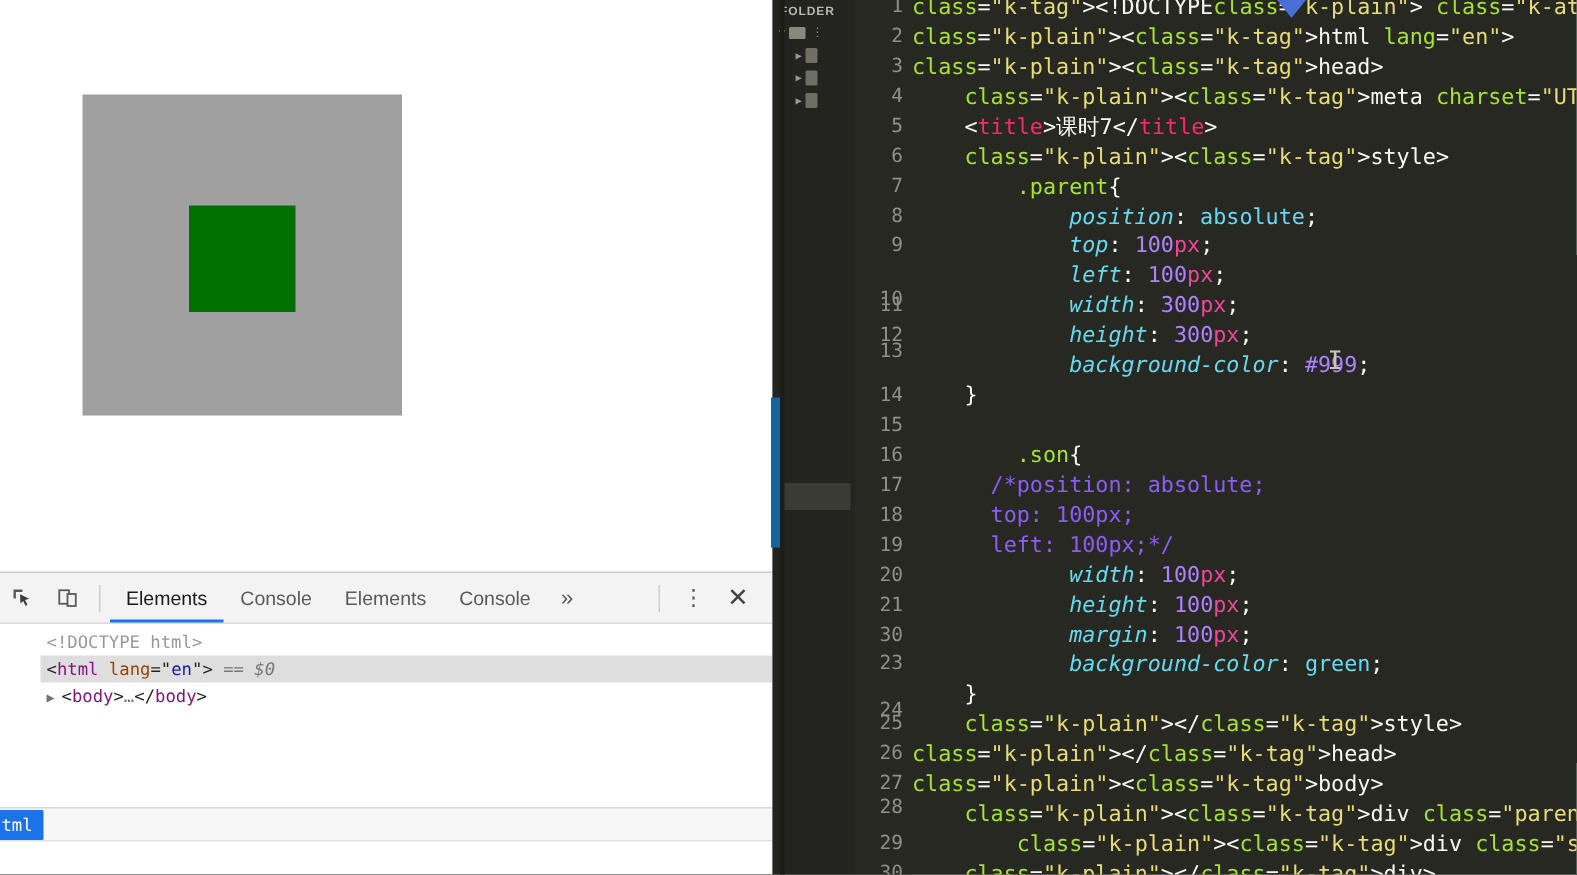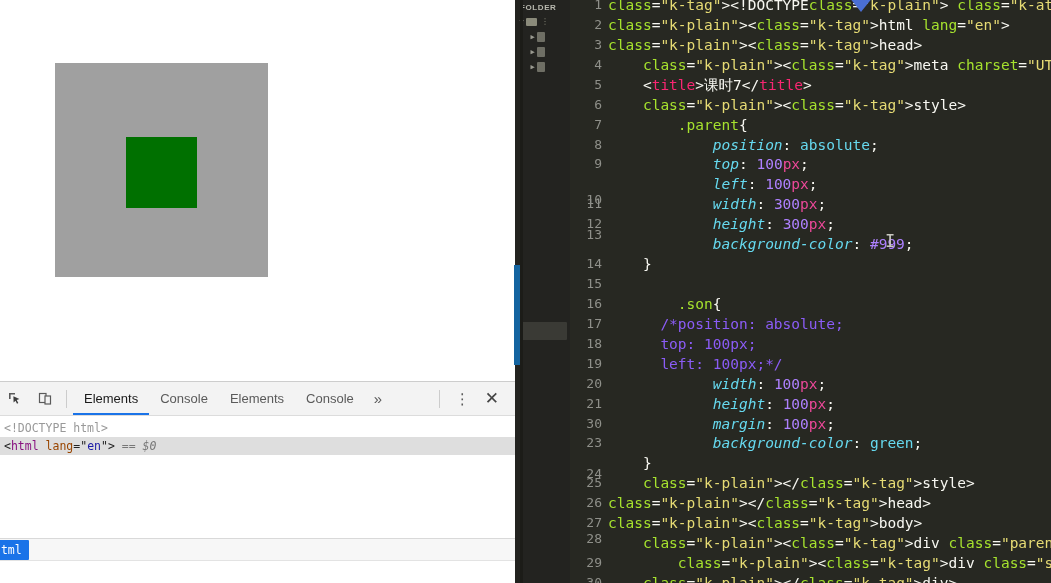--- a/index.html
+++ b/index.html
@@ -52,21 +52,21 @@
   .dt-more{font-size:15px;color:#5a5a5a;padding:0 9px;display:flex;align-items:center;height:32px;}
   .dt-right{margin-left:auto;display:flex;align-items:center;padding-right:6px;}
   .kebab{font-size:15px;color:#5a5a5a;padding:0 9px;letter-spacing:0;line-height:1;}
   .close-x{font-size:17px;color:#444;padding:0 10px 0 6px;line-height:1;}
 
   #dom-tree{
     font-family:"DejaVu Sans Mono", monospace;
     font-size:11.5px;line-height:18px;color:#444;
     padding:3px 0 0 0;height:132px;overflow:hidden;background:#fff;
   }
-  .dom-row{padding-left:4px;white-space:nowrap;}
+  .dom-row{padding-left:4px;white-space:nowrap;margin-left:27px;}
   .dom-row.selected{background:#dedede;}
   .tw{color:#881280;}         
   .at{color:#994500;}         
   .av{color:#1a1aa6;}         
   .pn{color:#222;}            
   .doctype{color:#999;}
   .ellip{color:#777;}
   .dollar{color:#777;font-style:italic;}
   .twisty{display:inline-block;width:10px;color:#727272;font-size:9px;}
 
@@ -194,20 +194,23 @@
         <div class="close-x">✕</div>
       </div>
     </div>
 
     <div id="dom-tree">
       <div class="dom-row">
         <span class="doctype">&lt;!DOCTYPE html&gt;</span>
       </div>
       <div class="dom-row selected">
         <span class="pn">&lt;</span><span class="tw">html</span><span class="pn">&nbsp;</span><span class="at">lang</span><span class="pn">="</span><span class="av">en</span><span class="pn">"&gt;</span><span class="dollar"> == $0</span>
+      </div>
+      <div class="dom-row">
+        <span class="twisty">▶</span><span class="pn">&lt;</span><span class="tw">body</span><span class="pn">&gt;</span><span class="ellip">…</span><span class="pn">&lt;/</span><span class="tw">body</span><span class="pn">&gt;</span>
       </div>
     </div>
 
     <div id="dt-breadcrumb">
       <span class="crumb">html</span>
     </div>
 
     <div id="dt-bottom-strip">
       <div id="dt-bottom-tab"></div>
     </div>

